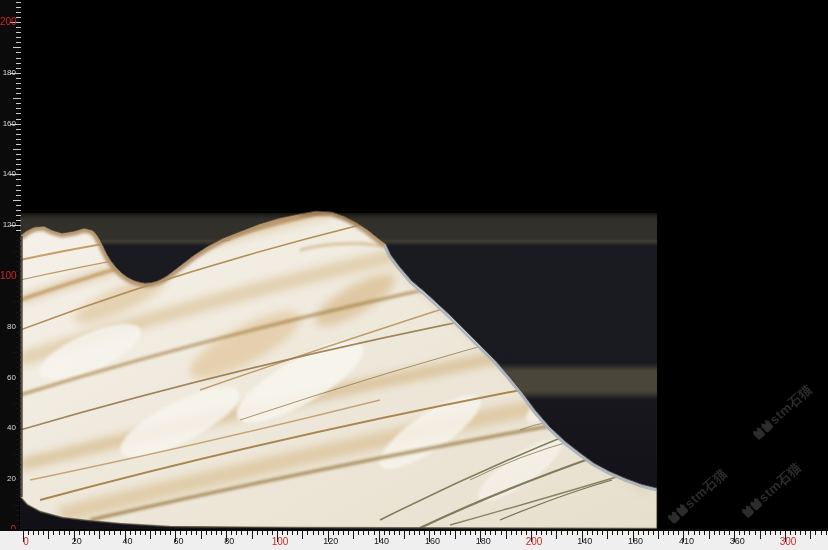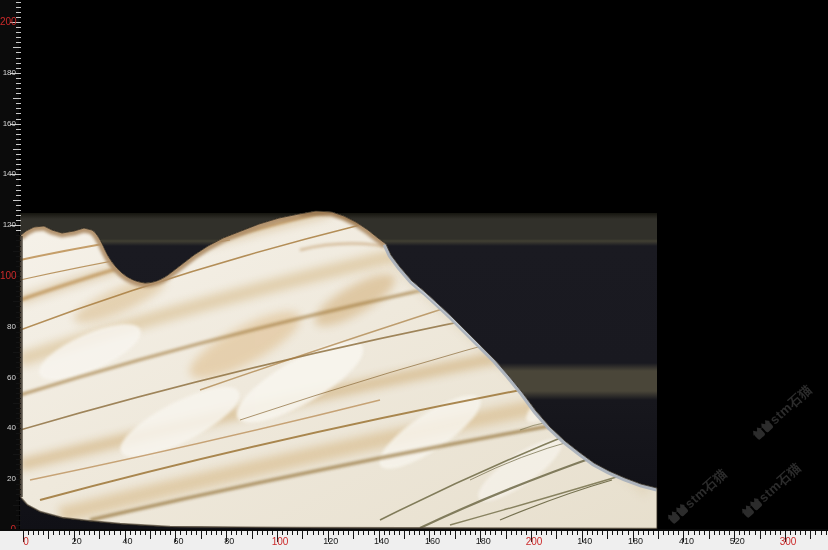--- a/index.html
+++ b/index.html
@@ -437,17 +437,17 @@
       <span class="h-label" style="left: 229.2px;">80</span>
       <span class="h-label red" style="left: 280px;">100</span>
       <span class="h-label" style="left: 330.8px;">120</span>
       <span class="h-label" style="left: 381.6px;">140</span>
       <span class="h-label" style="left: 432.4px;">160</span>
       <span class="h-label" style="left: 483.2px;">180</span>
       <span class="h-label red" style="left: 534px;">200</span>
       <span class="h-label" style="left: 584.8px;">140</span>
       <span class="h-label" style="left: 635.6px;">180</span>
       <span class="h-label" style="left: 686.4px;">410</span>
-      <span class="h-label" style="left: 737.2px;">520</span>
+      <span class="h-label" style="left: 737.2px;">360</span>
       <span class="h-label red" style="left: 788px;">300</span>
     </div>
 
 </div>
 
 </body></html>

